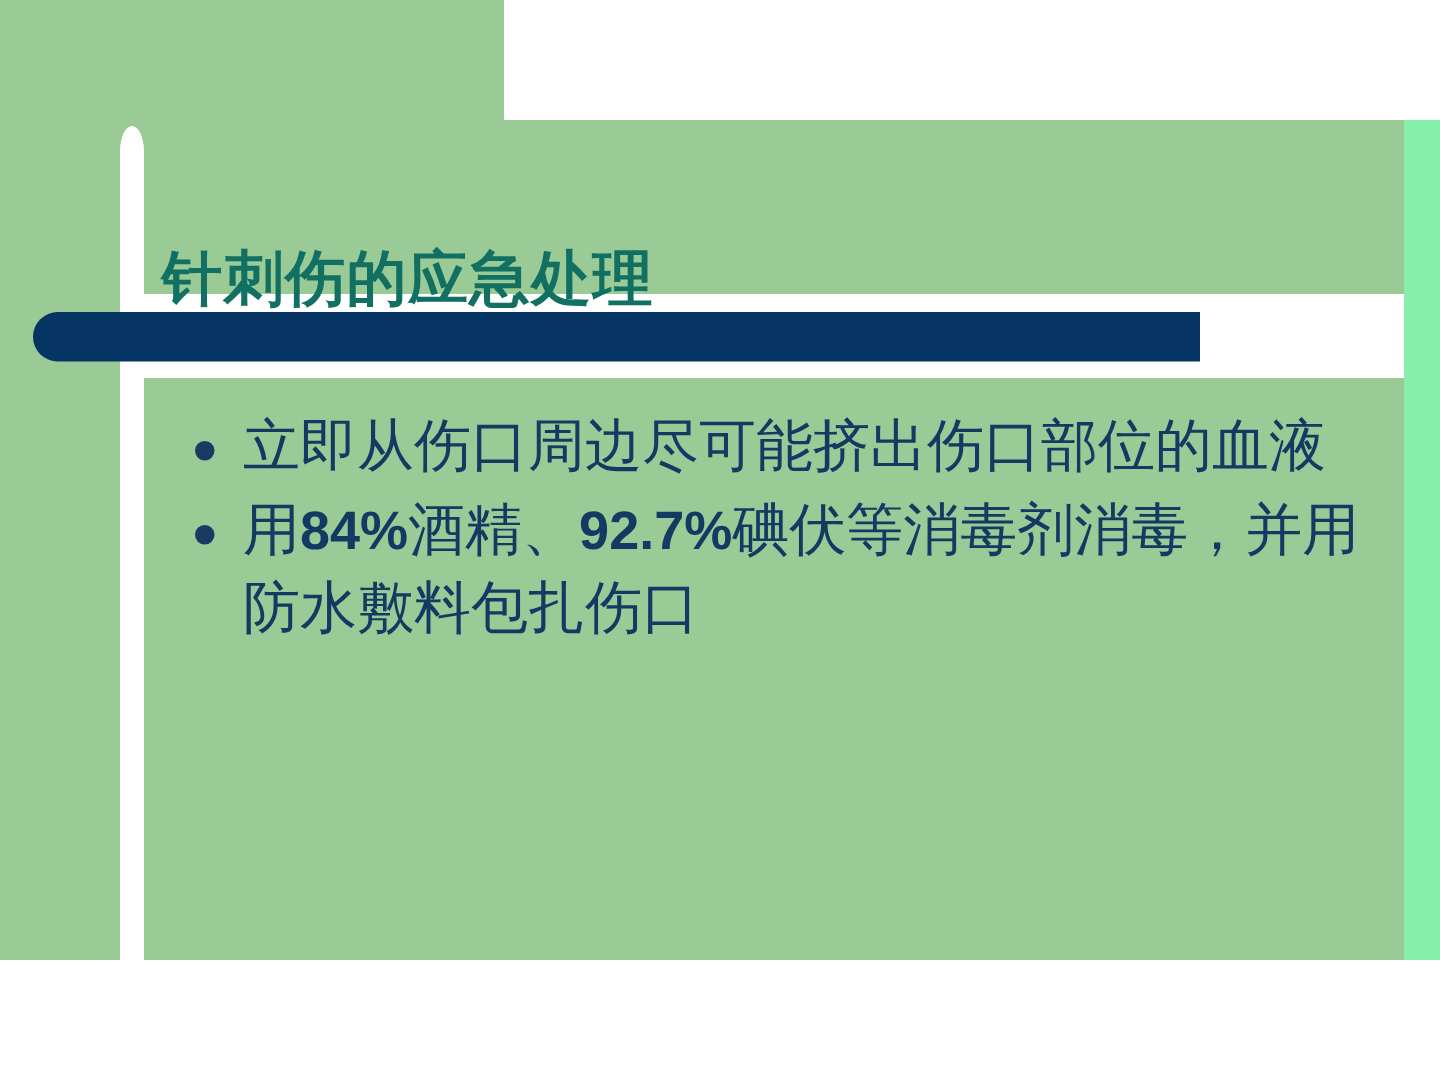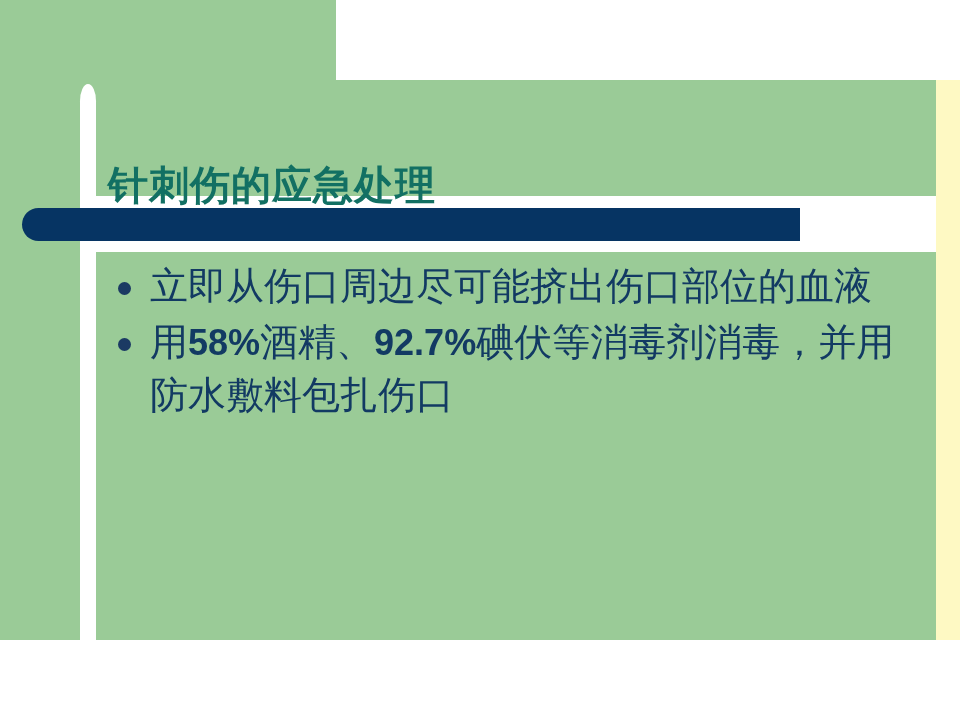--- a/index.html
+++ b/index.html
@@ -11,21 +11,21 @@
     width: 960px;
     height: 720px;
     overflow: hidden;
     font-family: "Liberation Serif", "DejaVu Serif", serif;
   }
 
   .slide {
     position: relative;
     width: 960px;
     height: 720px;
-    background: #fef9c3;
+    background: #86efac;
   }
 
   
   .bg-green-full {
     position: absolute;
     left: 0;
     top: 0;
     width: 936px;
     height: 640px;
     background: #9acb97;
@@ -115,21 +115,21 @@
   .lead-line {
     color: #123a63;
     font-size: 38px;
     line-height: 52px;
     letter-spacing: 1px;
     margin: 0 0 6px 0;
   }
 
   .bullets {
     list-style: none;
-    margin: 4px;
+    margin: 16px;
     padding: 0;
   }
   .bullet {
     position: relative;
     color: #123a63;
     font-size: 38px;
     line-height: 52px;
     padding-left: 42px;
     margin-bottom: 4px;
     text-indent: 0;
@@ -172,18 +172,18 @@
   <div class="body-area">
 
 
     <ul class="bullets">
       <li class="bullet">
         <span class="dot"></span>
         <span class="txt"><span>立即从伤口周边尽可能挤出伤口部位的血液</span></span>
       </li>
       <li class="bullet">
         <span class="dot"></span>
-        <span class="txt"><span>用</span><span class="bold">58%</span><span>酒精、</span><span class="bold">92.7%</span><span>碘伏等消毒剂消毒，并用防水敷料包扎伤口</span></span>
+        <span class="txt"><span>用</span><span class="bold">84%</span><span>酒精、</span><span class="bold">92.7%</span><span>碘伏等消毒剂消毒，并用防水敷料包扎伤口</span></span>
       </li>
     </ul>
 
   </div>
 </div>
 
 </body></html>

